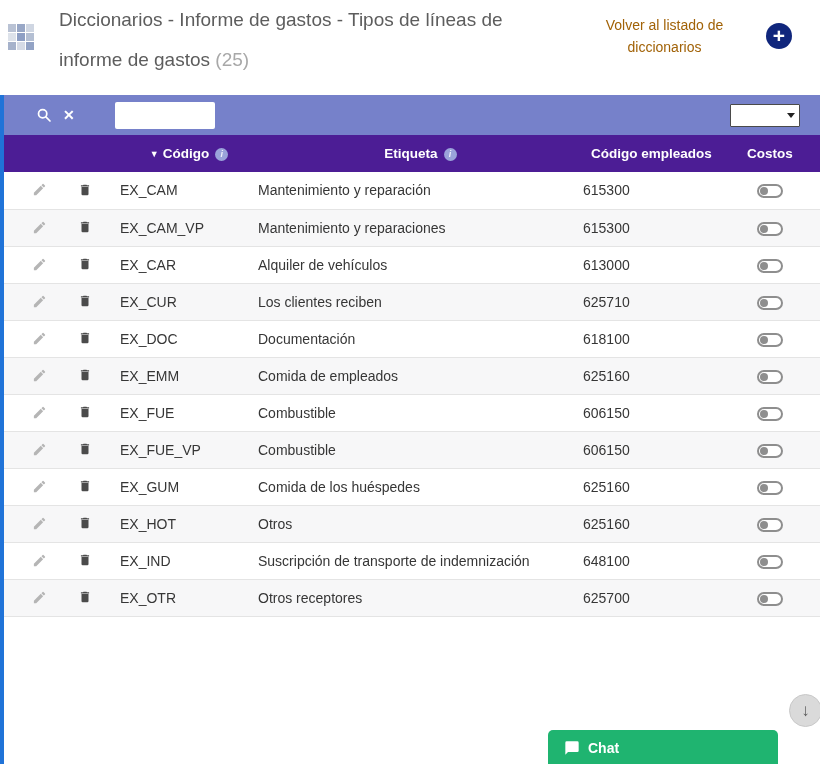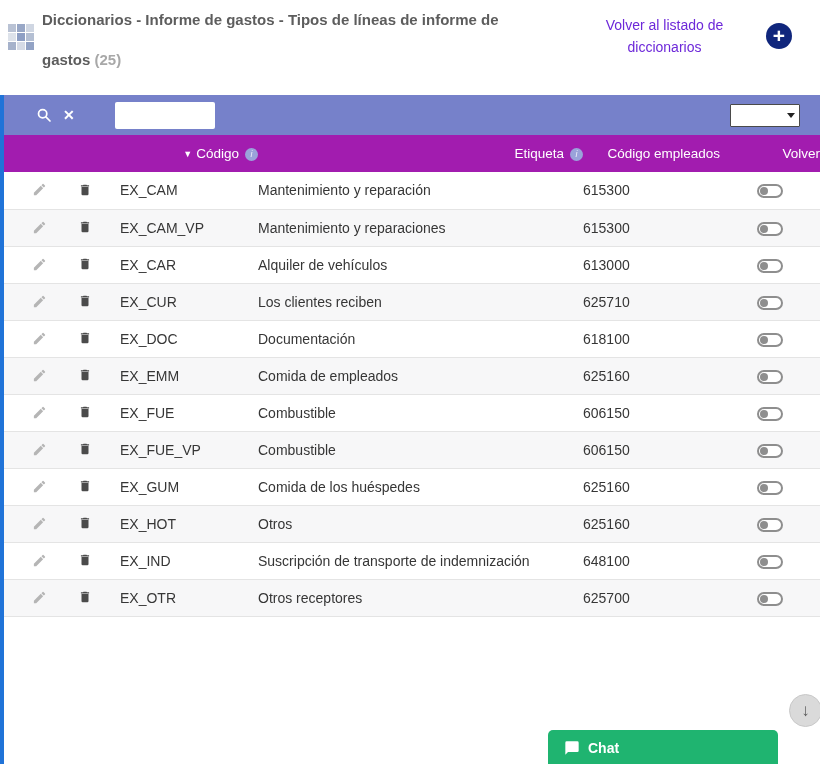--- a/index.html
+++ b/index.html
@@ -8,25 +8,25 @@
     font-family:"Liberation Sans", sans-serif;
     background:#fff;
     overflow:hidden;
     position:relative;
   }
   .page { width:820px; height:764px; position:relative; overflow:hidden; }
 
   
   .header { height:95px; background:#fff; display:flex; align-items:flex-start; padding-left:8px; }
   .logo { width:26px; height:26px; margin-top:24px; flex:0 0 auto; }
-  .title { margin-left:8px; max-width:472px; font-size:15px; line-height:40px; color:#5d5d5d;font-weight:bold; }
+  .title { margin-left:25px; max-width:472px; font-size:19px; line-height:40px; color:#5d5d5d; }
   .title .count { color:#a8a8a8; }
   .back-link {
     width:175px; margin-left:auto; margin-top:14px; text-align:center;
-    font-size:14px; line-height:22px; color:#6d28d9; cursor:pointer; text-decoration:none; display:block;
+    font-size:14px; line-height:22px; color:#a16207; cursor:pointer; text-decoration:none; display:block;
   }
   .add-btn {
     width:26px; height:26px; border-radius:50%; background:#10267c; color:#fff; border:none;
     font-size:21px; font-weight:bold; line-height:1; margin:23px 28px 0 14px; flex:0 0 auto;
     display:flex; align-items:center; justify-content:center; cursor:pointer; padding-bottom:2px;
   }
 
   
   .content { position:absolute; top:95px; left:0; right:0; bottom:0; border-left:4px solid #2073d8; background:#fff; }
 
@@ -40,22 +40,22 @@
     background:#fff; border:1px solid #4a4a4a; border-radius:1px; font-size:12px; padding:0 16px 0 4px;
   }
   .select-caret {
     position:absolute; right:5px; top:9px; width:0; height:0; pointer-events:none;
     border-left:4px solid transparent; border-right:4px solid transparent; border-top:5px solid #222;
   }
 
   
   table { width:100%; border-collapse:collapse; table-layout:fixed; }
   thead th {
-    background:#a21caf; color:#fff; font-weight:normal; font-size:13.5px;
-    text-align:right; height:37px; padding:0; vertical-align:middle; cursor:pointer;
+    background:#4c1d95; color:#fff; font-weight:bold; font-size:13.5px;
+    text-align:center; height:37px; padding:0; vertical-align:middle; cursor:pointer;
   }
   th .sort-caret { font-size:9px; margin-right:4px; vertical-align:1px; }
   .info-badge {
     display:inline-flex; align-items:center; justify-content:center;
     width:13px; height:13px; border-radius:50%; background:#9aa3da; color:#eef0fb;
     font-size:9px; font-style:italic; margin-left:6px; vertical-align:1px;
   }
   tbody td { height:37px; font-size:14px; color:#363636; border-bottom:1px solid #e4e4e4; vertical-align:middle; padding:0; }
   tbody tr:nth-child(even) { background:#f7f7f8; }
   .c-edit { padding-left:26px; }
@@ -145,21 +145,21 @@
         <tr>
           <th></th>
           <th></th>
           <th>
             <span class="sort-caret">▼</span><span>Código</span><span class="info-badge">i</span>
           </th>
           <th>
             <span>Etiqueta</span><span class="info-badge">i</span>
           </th>
           <th><span>Código empleados</span></th>
-          <th class="h-status"><span>Volver</span></th>
+          <th class="h-status"><span>Costos</span></th>
         </tr>
       </thead>
       <tbody id="table-body">
 
   <tr>
     <td class="c-edit">
       <button class="icon-btn">
         <span style="display:flex;">
           <svg width="15" height="15" viewBox="0 0 24 24" fill="#b5b5b5">
             <path d="M3 17.25V21h3.75L17.8 9.94l-3.75-3.75L3 17.25zM20.71 7.04a1 1 0 0 0 0-1.41l-2.34-2.34a1 1 0 0 0-1.41 0l-1.83 1.83 3.75 3.75 1.83-1.83z"></path>

